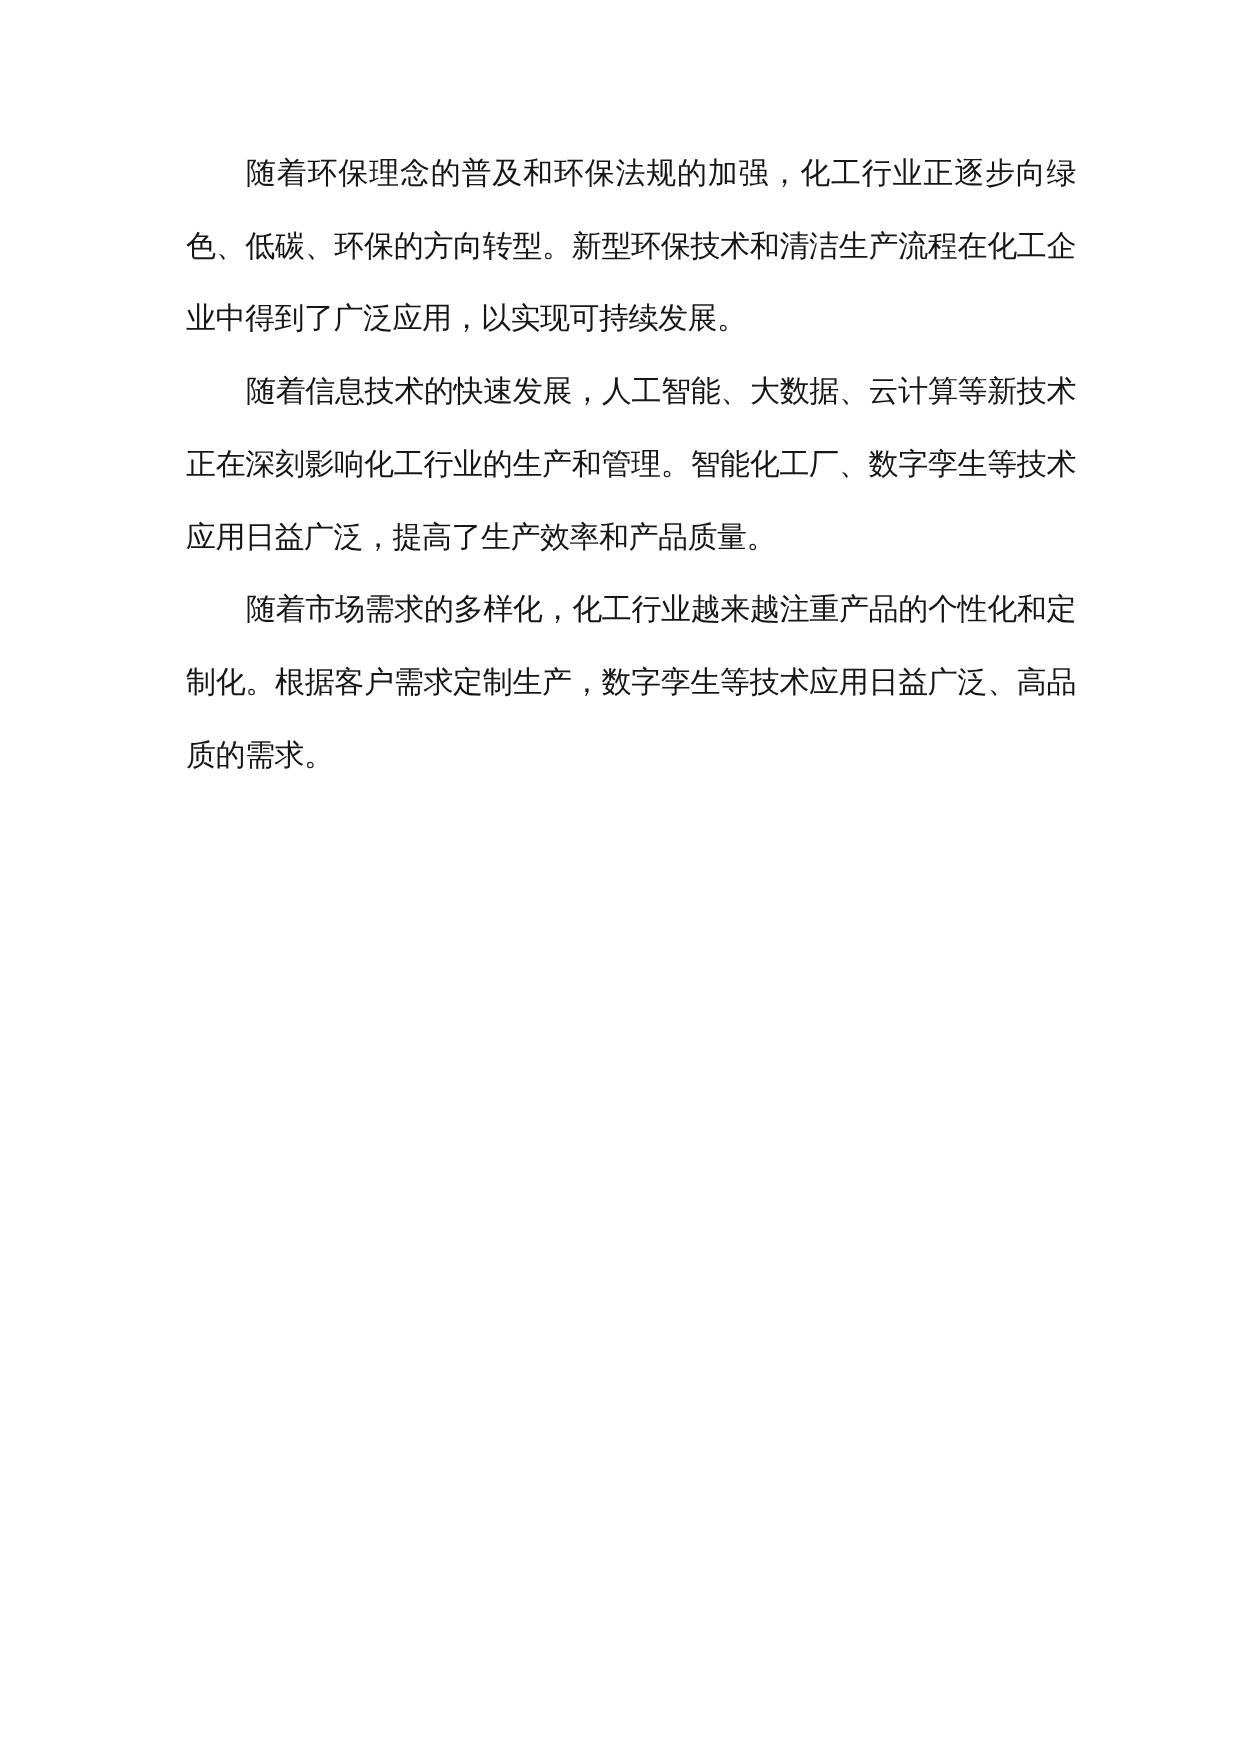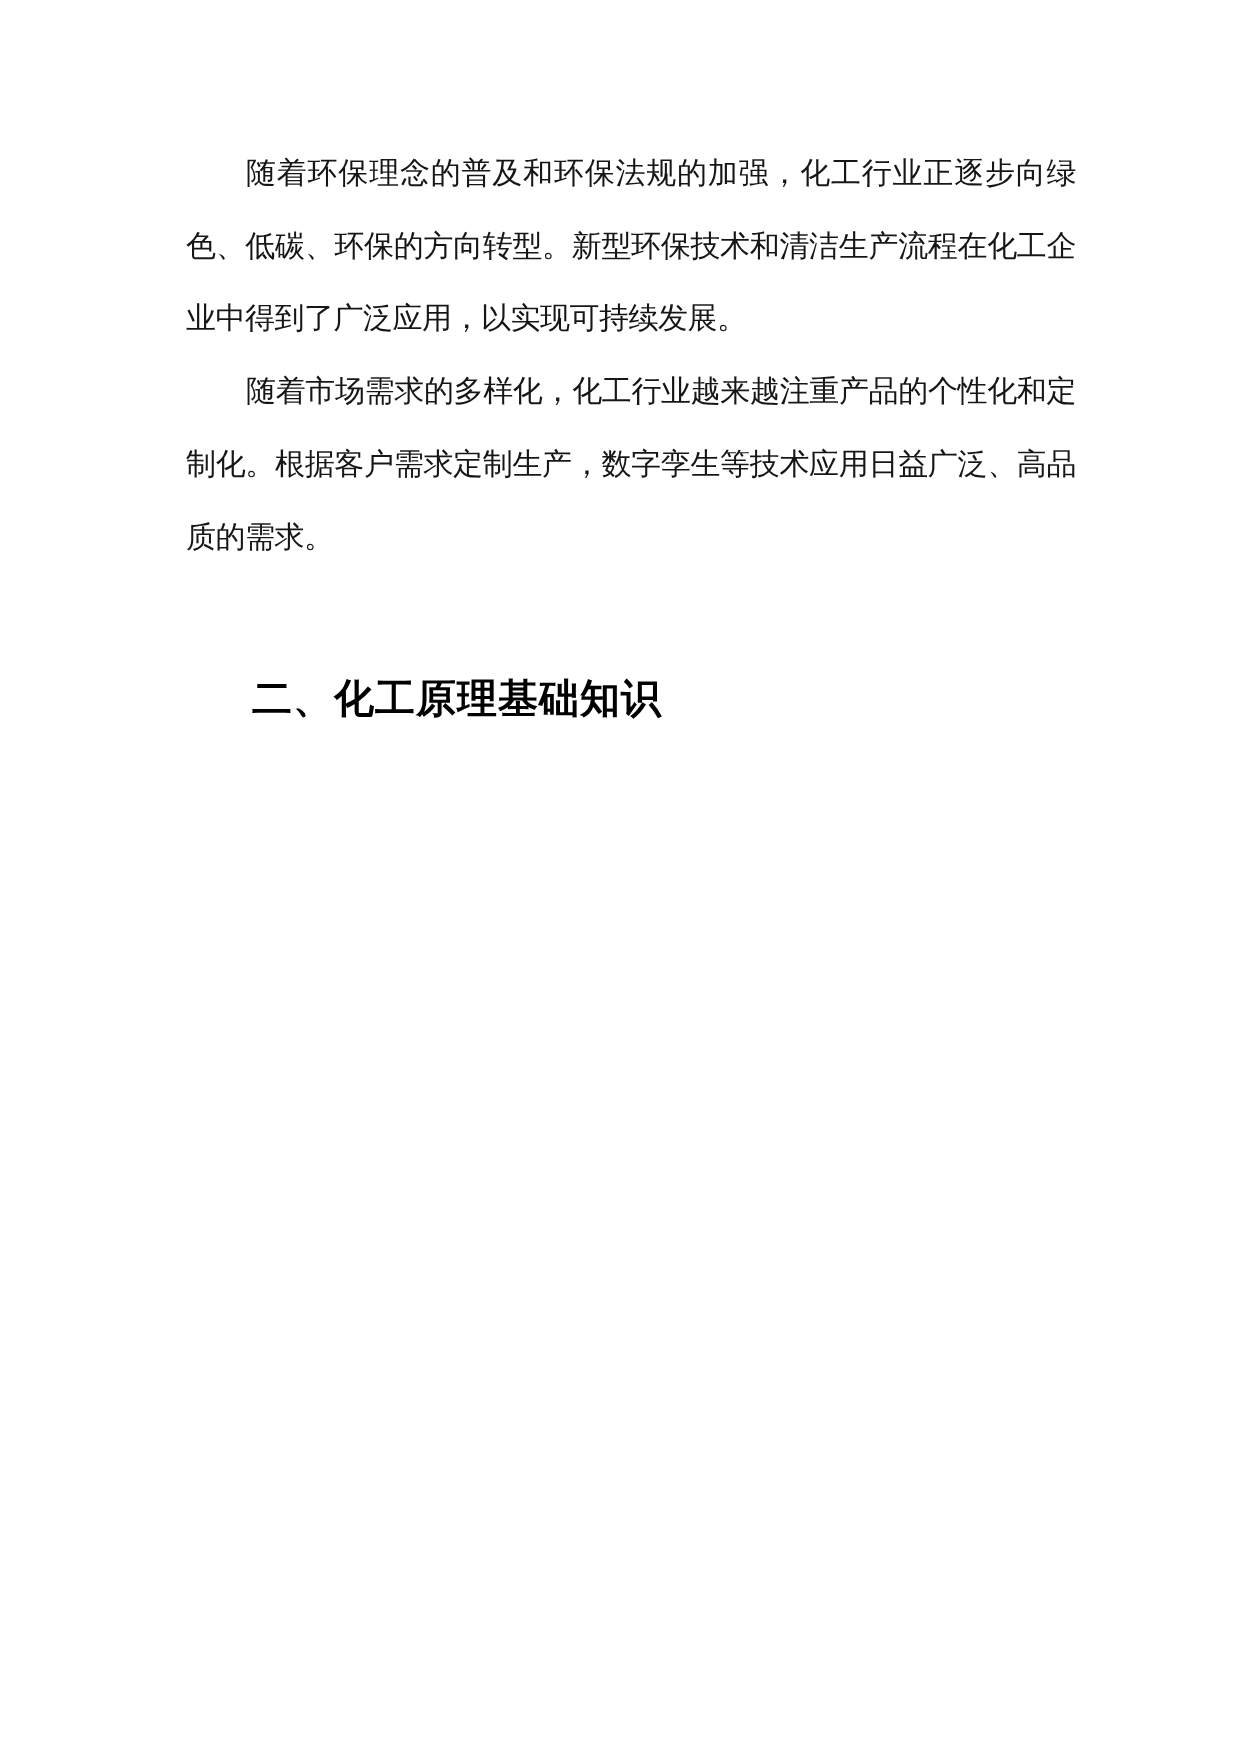--- a/index.html
+++ b/index.html
@@ -43,16 +43,16 @@
     text-indent: 66px;
     letter-spacing: 1px;
   }
 </style>
 </head>
 <body>
 
 <div class="page">
   <div class="content">
     <p class="para">随着环保理念的普及和环保法规的加强，化工行业正逐步向绿色、低碳、环保的方向转型。新型环保技术和清洁生产流程在化工企业中得到了广泛应用，以实现可持续发展。</p>
+    <p class="para">随着信息技术的快速发展，人工智能、大数据、云计算等新技术正在深刻影响化工行业的生产和管理。智能化工厂、数字孪生等技术应用日益广泛，提高了生产效率和产品质量。</p>
     <p class="para">随着市场需求的多样化，化工行业越来越注重产品的个性化和定制化。根据客户需求定制生产，数字孪生等技术应用日益广泛、高品质的需求。</p>
-    <h2 class="heading">二、化工原理基础知识</h2>
   </div>
 </div>
 
 </body></html>

